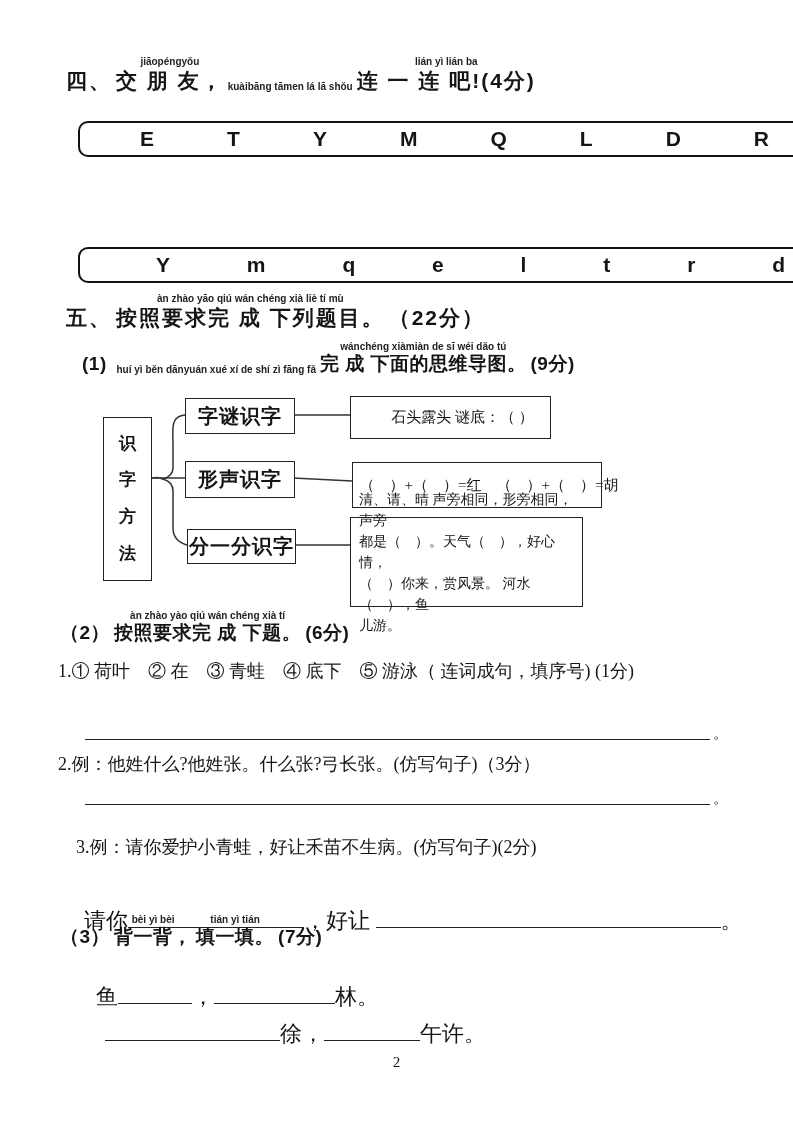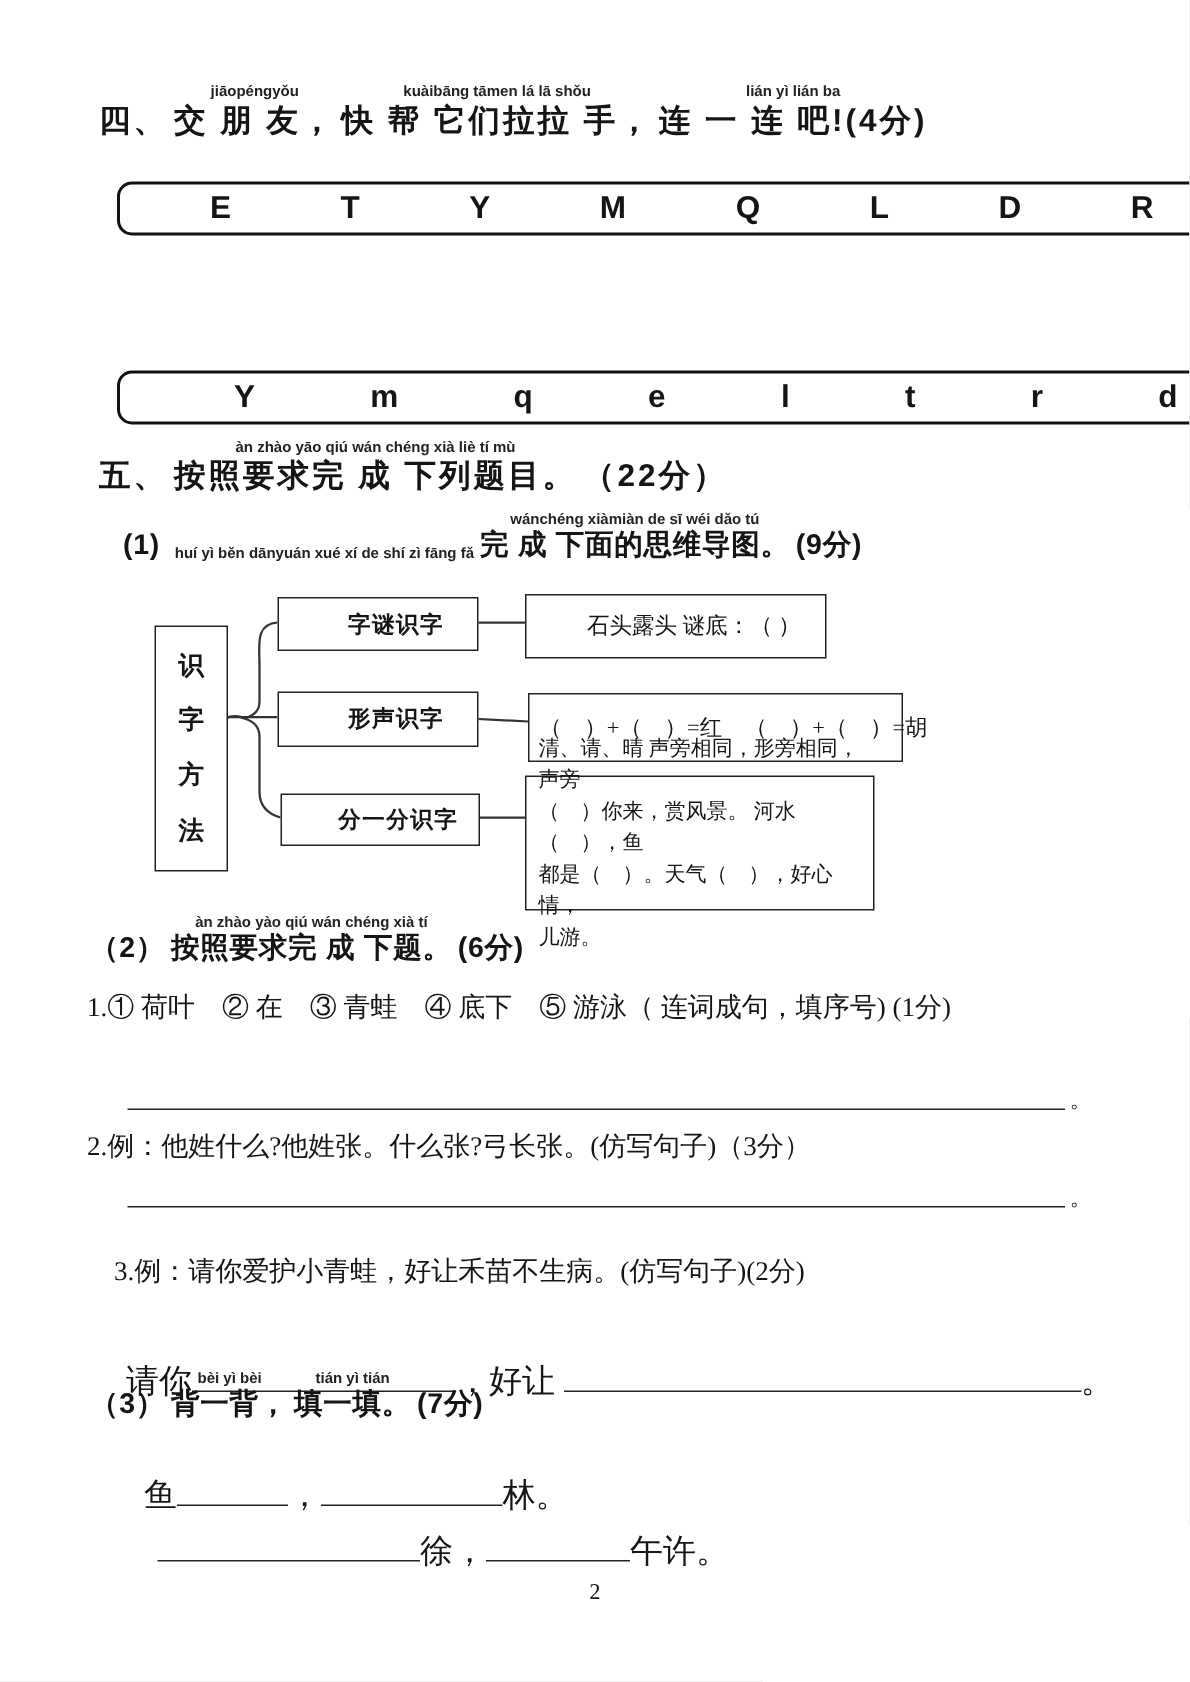--- a/index.html
+++ b/index.html
@@ -29,21 +29,21 @@
   .letter-box span{display:inline-block;}
 
   
   .diagram{position:absolute; left:0; top:388px; width:700px; height:234px;}
   .diagram svg{position:absolute; left:0; top:0; pointer-events:none;}
   .dbox{
     position:absolute; border:1.6px solid #222; background:#fff;
     display:flex; align-items:center; justify-content:center;
     font-family:"Liberation Serif", serif;
   }
-  .branch{font-size:15px; font-weight:600; letter-spacing:1px;padding-left:24px;}
+  .branch{font-size:20px; font-weight:600; letter-spacing:1px;}
   .leaf{font-size:15px; font-weight:400;padding-left:24px;}
   .leaf-multi{flex-direction:column; align-items:flex-start; justify-content:center;
     font-size:14px; line-height:1.5; padding:4px 8px; box-sizing:border-box;}
   .root-box{flex-direction:column; justify-content:center;}
   .root-box div{font-size:17px; font-weight:600; line-height:2.15;}
 
   
   .item{position:absolute; font-size:18px; white-space:nowrap;}
   .ansline{position:absolute; border-bottom:1.5px solid #222; height:22px;}
   .period{position:absolute; font-size:15px;}
@@ -52,21 +52,21 @@
   .pagenum{position:absolute; left:0; width:100%; text-align:center; font-size:15px;}
 </style>
 </head>
 <body>
 
 <div class="page">
 
   <div class="ruby-row h-main" style="left:66px;top:56px">
     <span class="seg"><span class="py"></span><span class="zh">四、</span></span>
     <span class="seg"><span class="py">jiāopéngyǒu</span><span class="zh">交 朋 友，</span></span>
-    <span class="seg"><span class="py">kuàibāng tāmen lá lā shǒu</span><span class="zh">快 帮 它们拉拉 手，</span></span>
+    <span class="seg"><span class="py">kuàibāng tāmen lá lā shǒu</span></span>
     <span class="seg"><span class="py">lián yì lián ba</span><span class="zh">连 一 连 吧!(4分)</span></span>
   </div>
 
   <div class="letter-box" style="top:121px;padding:0 72px 0 60px">
     <span>E</span>
     <span>T</span>
     <span>Y</span>
     <span>M</span>
     <span>Q</span>
     <span>L</span>
@@ -115,22 +115,22 @@
       <div>方</div>
       <div>法</div>
     </div>
     <div class="dbox branch" style="left:185px;top:10px;width:108px;height:34px">字谜识字</div>
     <div class="dbox branch" style="left:185px;top:73px;width:108px;height:35px">形声识字</div>
     <div class="dbox branch" style="left:187px;top:141px;width:107px;height:33px">分一分识字</div>
     <div class="dbox leaf" style="left:350px;top:8px;width:175px;height:41px">石头露头  谜底：（      ）</div>
     <div class="dbox leaf" style="left:352px;top:74px;width:224px;height:44px;white-space:pre">（　）+（　）=红　（　）+（　）=胡</div>
     <div class="dbox leaf-multi" style="left:350px;top:129px;width:233px;height:90px">
       <div>清、请、晴  声旁相同，形旁相同，声旁</div>
+      <div>都是（　）。天气（　），好心情，</div>
       <div>（　）你来，赏风景。 河水（　），鱼</div>
-      <div>都是（　）。天气（　），好心情，</div>
       <div>儿游。</div>
     </div>
   </div>
 
   <div class="ruby-row h-sub" style="left:60px;top:610px">
     <span class="seg"><span class="py"></span><span class="zh">（2）</span></span>
     <span class="seg"><span class="py">àn zhào yào qiú wán chéng xià tí</span><span class="zh">按照要求完 成 下题。</span></span>
     <span class="seg"><span class="py"></span><span class="zh">(6分)</span></span>
   </div>
 

